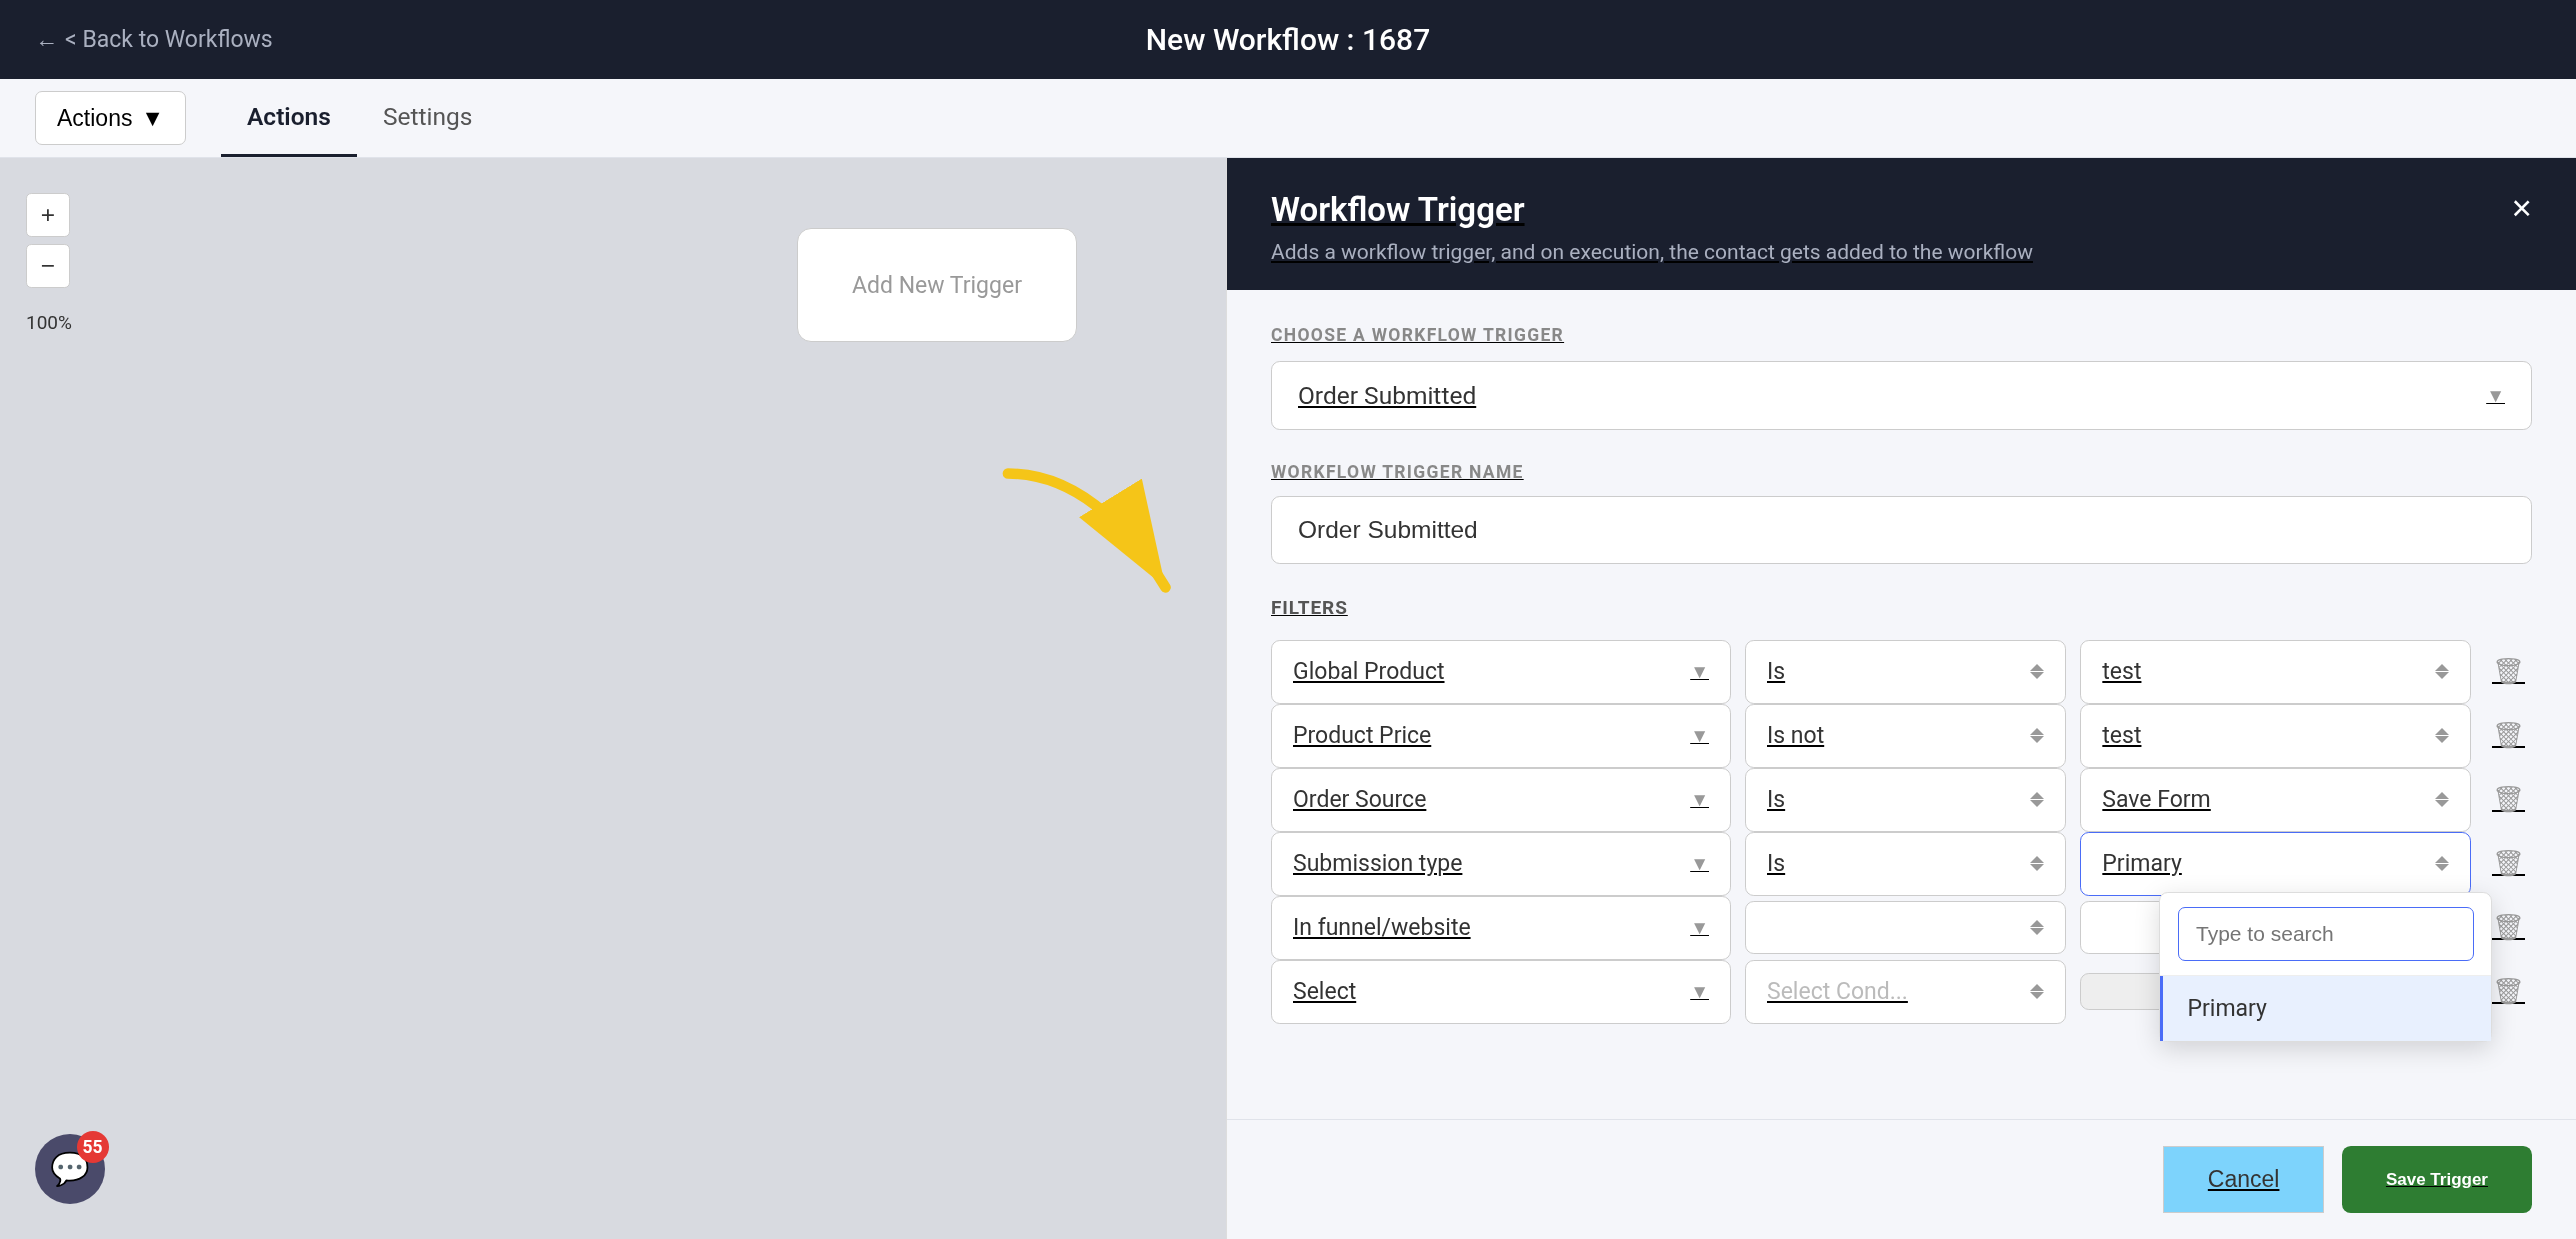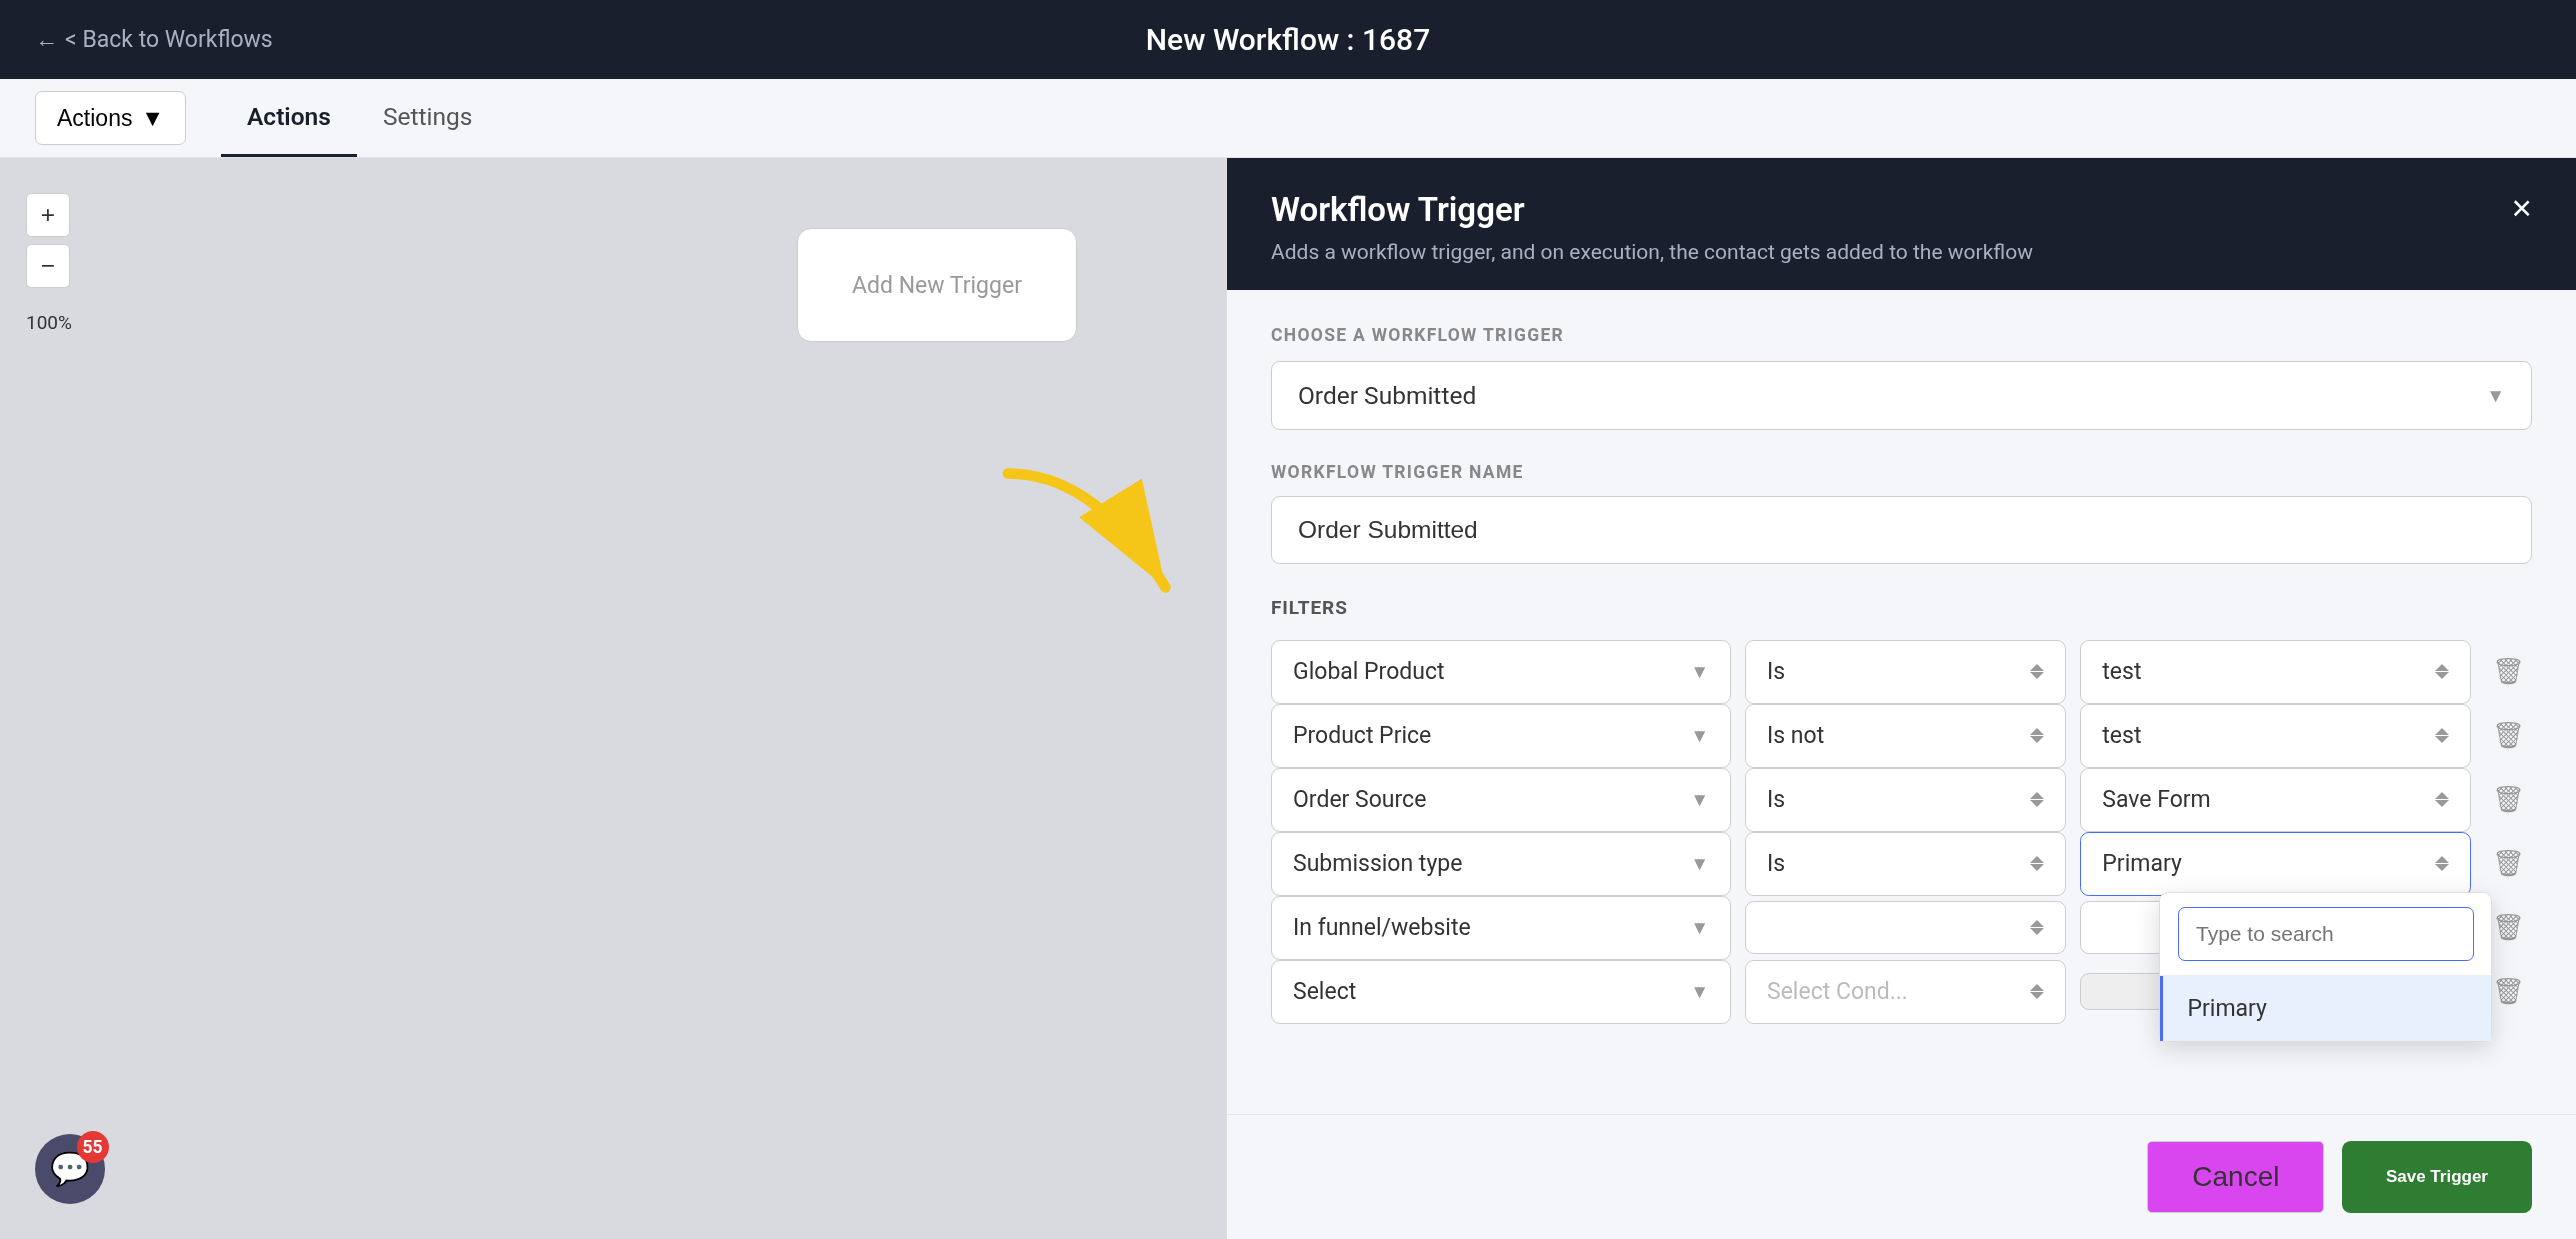--- a/index.html
+++ b/index.html
@@ -144,20 +144,21 @@
     .right-panel {
       position: absolute;
       right: 0;
       top: 0;
       width: 1350px;
       height: 100%;
       background: #f5f6fa;
       border-left: 1.8px solid #ddd;
       display: flex;
       flex-direction: column;
+      text-decoration: underline;
     }
 
     .panel-header {
       background: #1a1f2e;
       padding: 32px 44px 26px;
       position: relative;
     }
     .panel-title {
       color: #fff;
       font-size: 33px;
@@ -336,24 +337,24 @@
     .panel-footer {
       padding: 26px 44px;
       display: flex;
       justify-content: flex-end;
       gap: 17.5px;
       border-top: 1.3px solid #e0e3ea;
       background: #f5f6fa;
     }
     .cancel-btn {
       padding: 19px 44px;
-      font-size: 28px;
-      border: 1.3px solid #ccc;
-      border-radius: 5px;
-      background: #d946ef;
+      font-size: 23px;
+      border: 1.3px solid #ccc;
+      border-radius: 0;
+      background: #7dd3fc;
       cursor: pointer;
       color: #333;
     }
     .save-btn {
       padding: 19px 44px;
       font-size: 17px;
       border: none;
       border-radius: 8.8px;
       background: #2e7d32;
       color: #fff;

